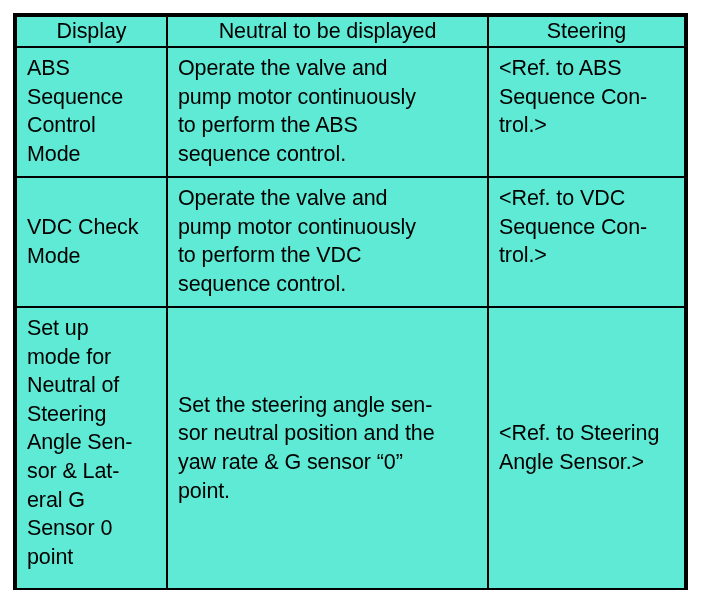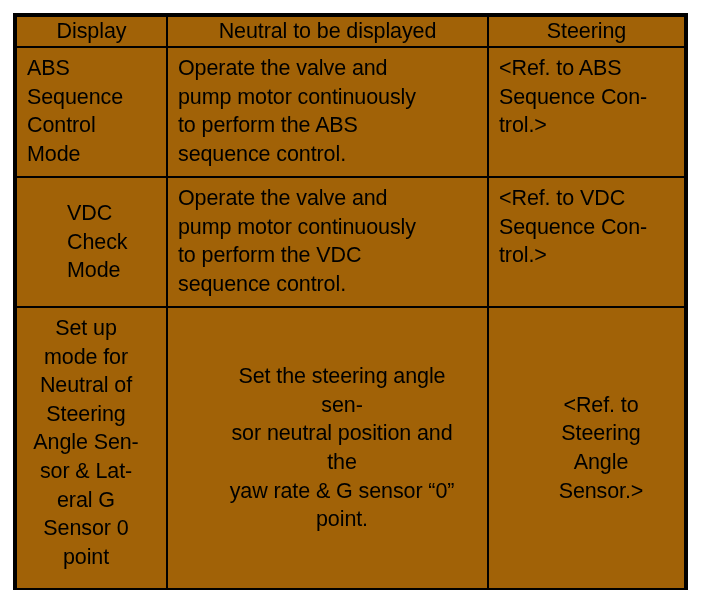--- a/index.html
+++ b/index.html
@@ -38,21 +38,21 @@
   .spec-table col.col-display   { width: 152px; }
   .spec-table col.col-contents  { width: 321px; }
   .spec-table col.col-reference { width: 198px; }
 
   .spec-table td,
   .spec-table th {
     border: 2px solid #000000;
     padding: 0;
     margin: 0;
     vertical-align: top;
-    background: #a16207;
+    background: #5eead4;
   }
 
   .cell {
     padding: 4px 21px 4px 10px;
     font-size: 21.5px;
     line-height: 1.33;
     letter-spacing: -0.1px;
     white-space: pre-line;
   }
 
@@ -66,28 +66,28 @@
     font-size: 21.5px;
     line-height: 1.2;
     font-weight: normal;
     text-align: center;
     letter-spacing: -0.1px;
   }
 
   
   .row-1 td { height: 128px; }
   .row-2 td { height: 128px; }
-  .row-3 td { height: 280px; text-align: center; }
+  .row-3 td { height: 280px; }
 
   
   td.v-top    { vertical-align: top; }
   td.v-middle { vertical-align: middle; }
 
   .cell-top    { padding-top: 6px; }
-  .cell-mid    { padding-top: 0; padding-bottom: 0; margin-left: 40px; }
+  .cell-mid    { padding-top: 0; padding-bottom: 0; }
 </style>
 </head>
 <body>
 
 <div class="sheet">
 
   <table class="spec-table">
     <colgroup>
       <col class="col-display">
       <col class="col-contents">

